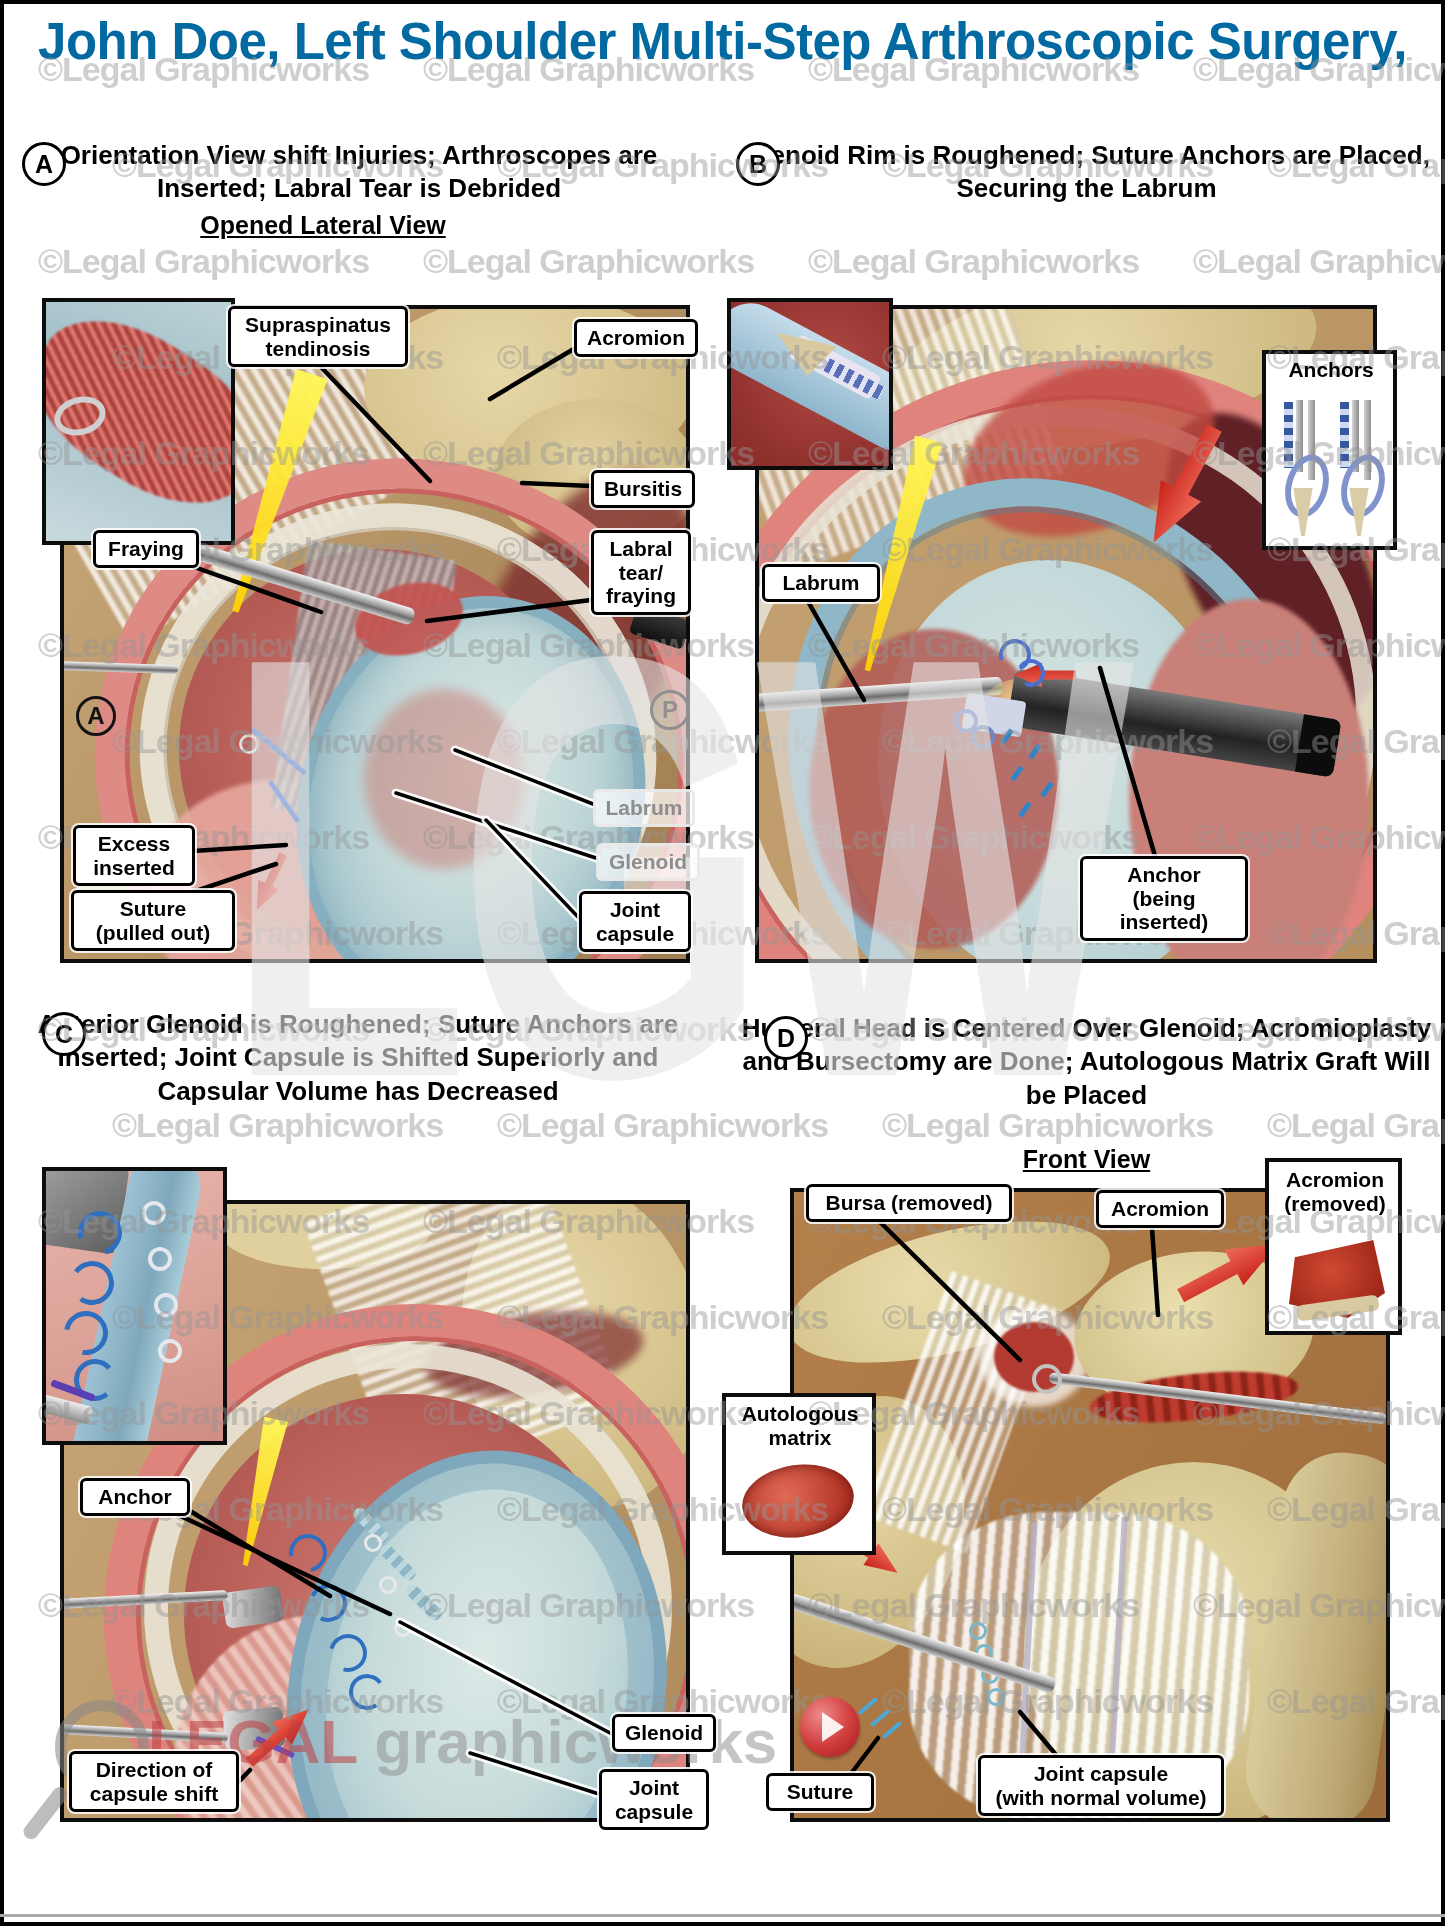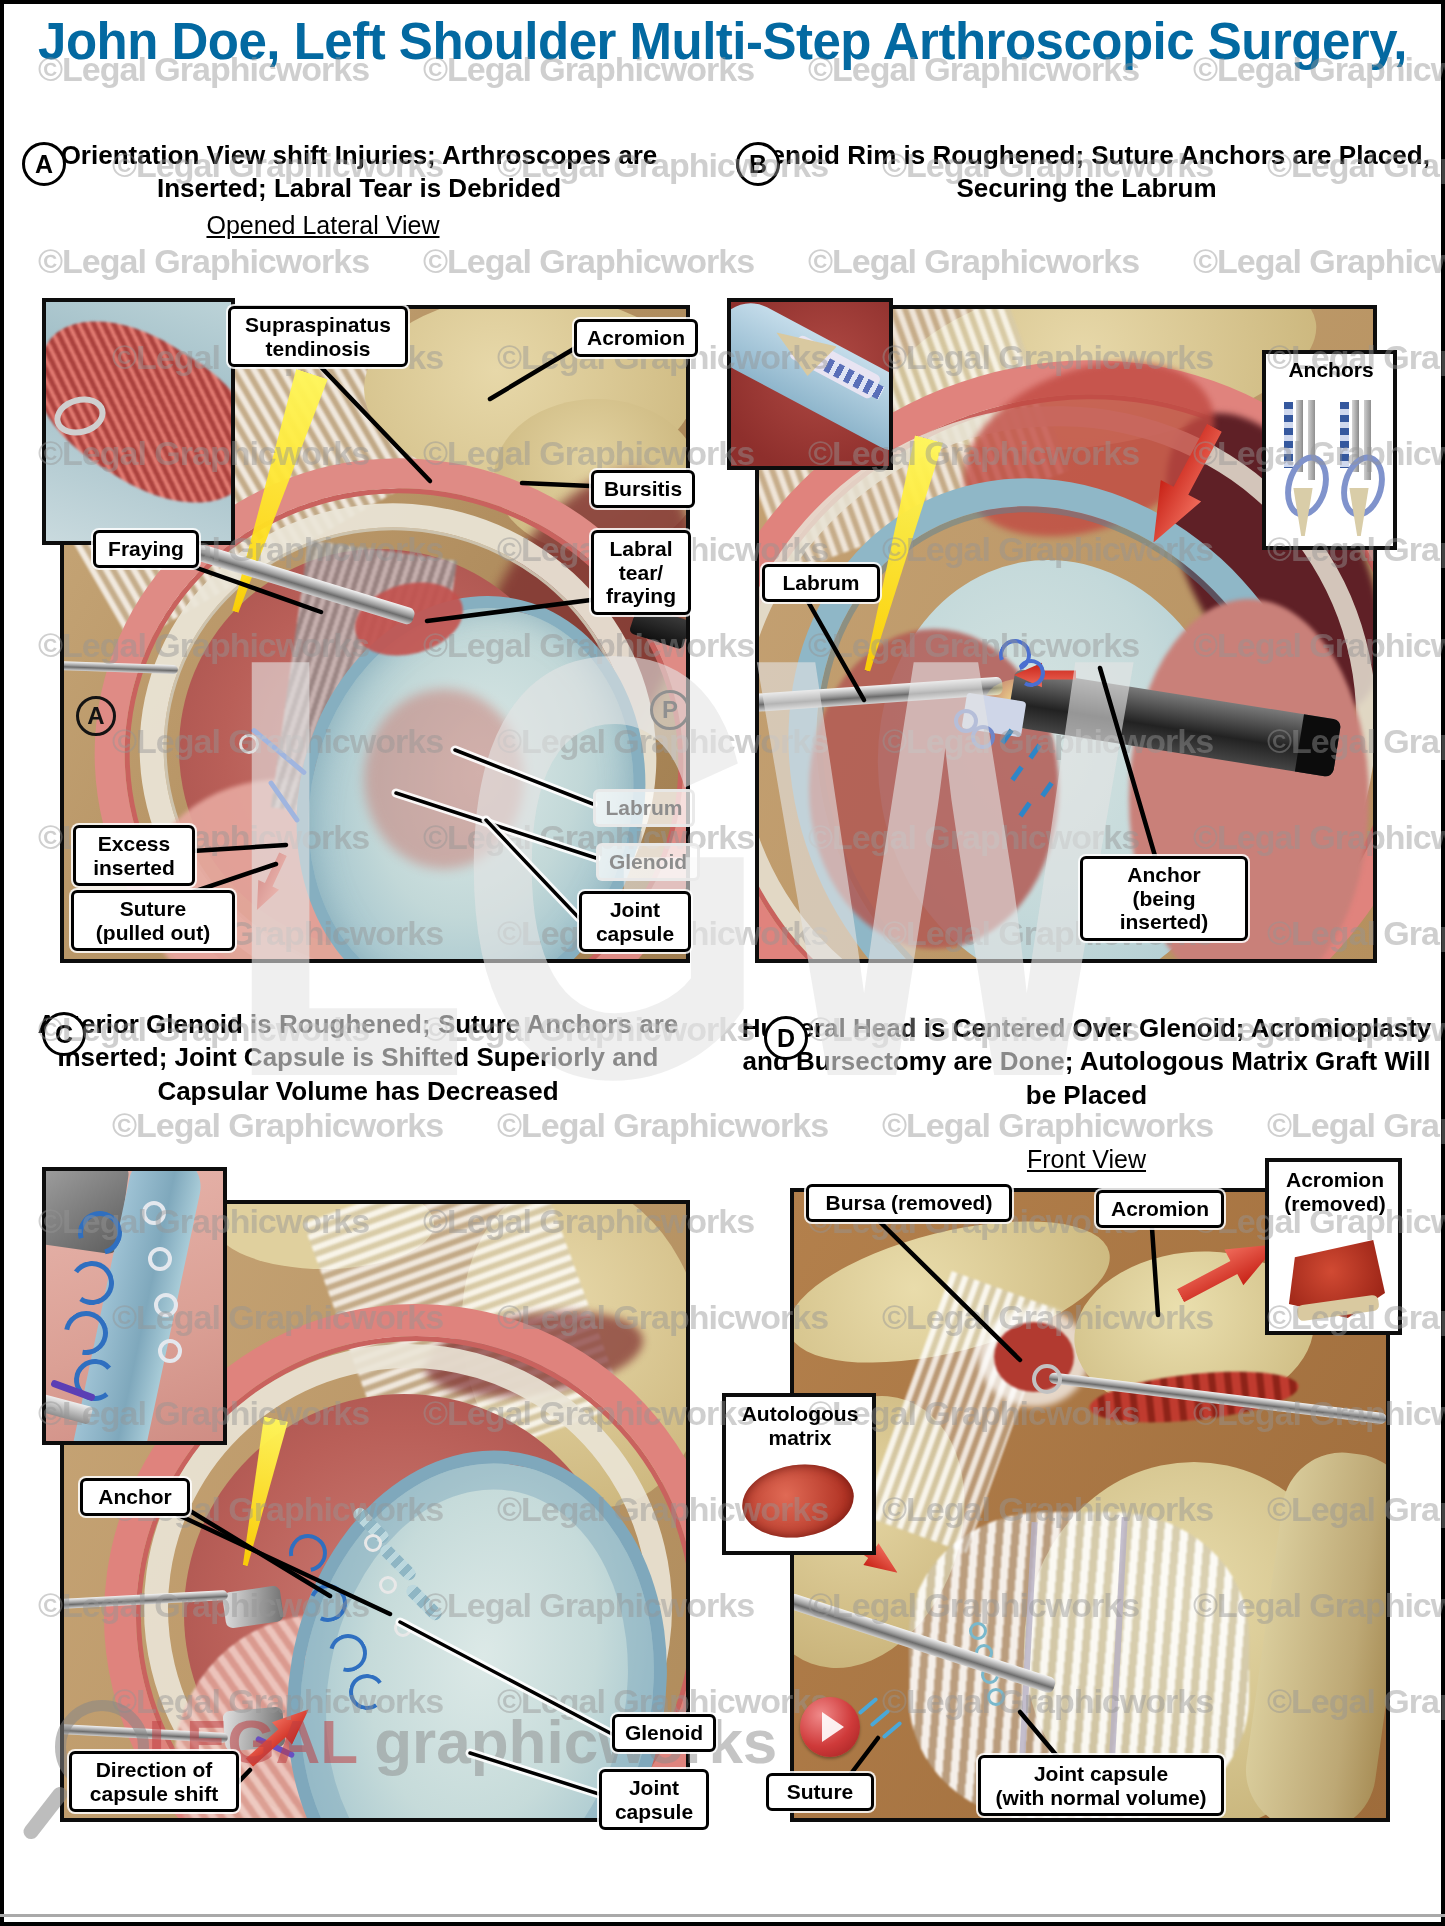--- a/index.html
+++ b/index.html
@@ -5,21 +5,21 @@
   html,body{margin:0;padding:0;background:#e8e8e8;}
   .page{position:relative;width:1445px;height:1926px;background:#ffffff;overflow:hidden;
         font-family:"Liberation Sans", sans-serif;box-shadow:inset 0 0 0 4px #000;}
   .bottom-rule{position:absolute;left:0;right:0;top:1914px;height:3px;background:#a9a9a9;z-index:41;}
 
   .title{position:absolute;left:20px;top:12px;width:1405px;text-align:center;z-index:6;
          font-weight:bold;font-size:51px;line-height:1.18;color:#0369a1;letter-spacing:-0.5px;}
 
   .panel-heading{position:absolute;font-weight:bold;font-size:26px;line-height:1.28;color:#000;
                  text-align:center;z-index:6;}
-  .panel-subtitle{position:absolute;font-weight:normal;font-size:25px;color:#000;text-align:center;
+  .panel-subtitle{position:absolute;font-weight:bold;font-size:25px;color:#000;text-align:center;
                   text-decoration:underline;z-index:6;}
   .circle-letter{position:absolute;width:38px;height:38px;border:3px solid #000;border-radius:50%;
                  display:flex;align-items:center;justify-content:center;font-weight:bold;font-size:25px;
                  background:#fff;z-index:7;}
   .mark-circle{position:absolute;width:34px;height:34px;border:3px solid #131313;border-radius:50%;
                display:flex;align-items:center;justify-content:center;font-weight:bold;font-size:24px;
                color:#131313;z-index:22;}
 
   .art{position:absolute;border:4px solid #0d0d0d;overflow:hidden;z-index:10;}
   .inset{position:absolute;border:4px solid #0d0d0d;overflow:hidden;z-index:18;}

